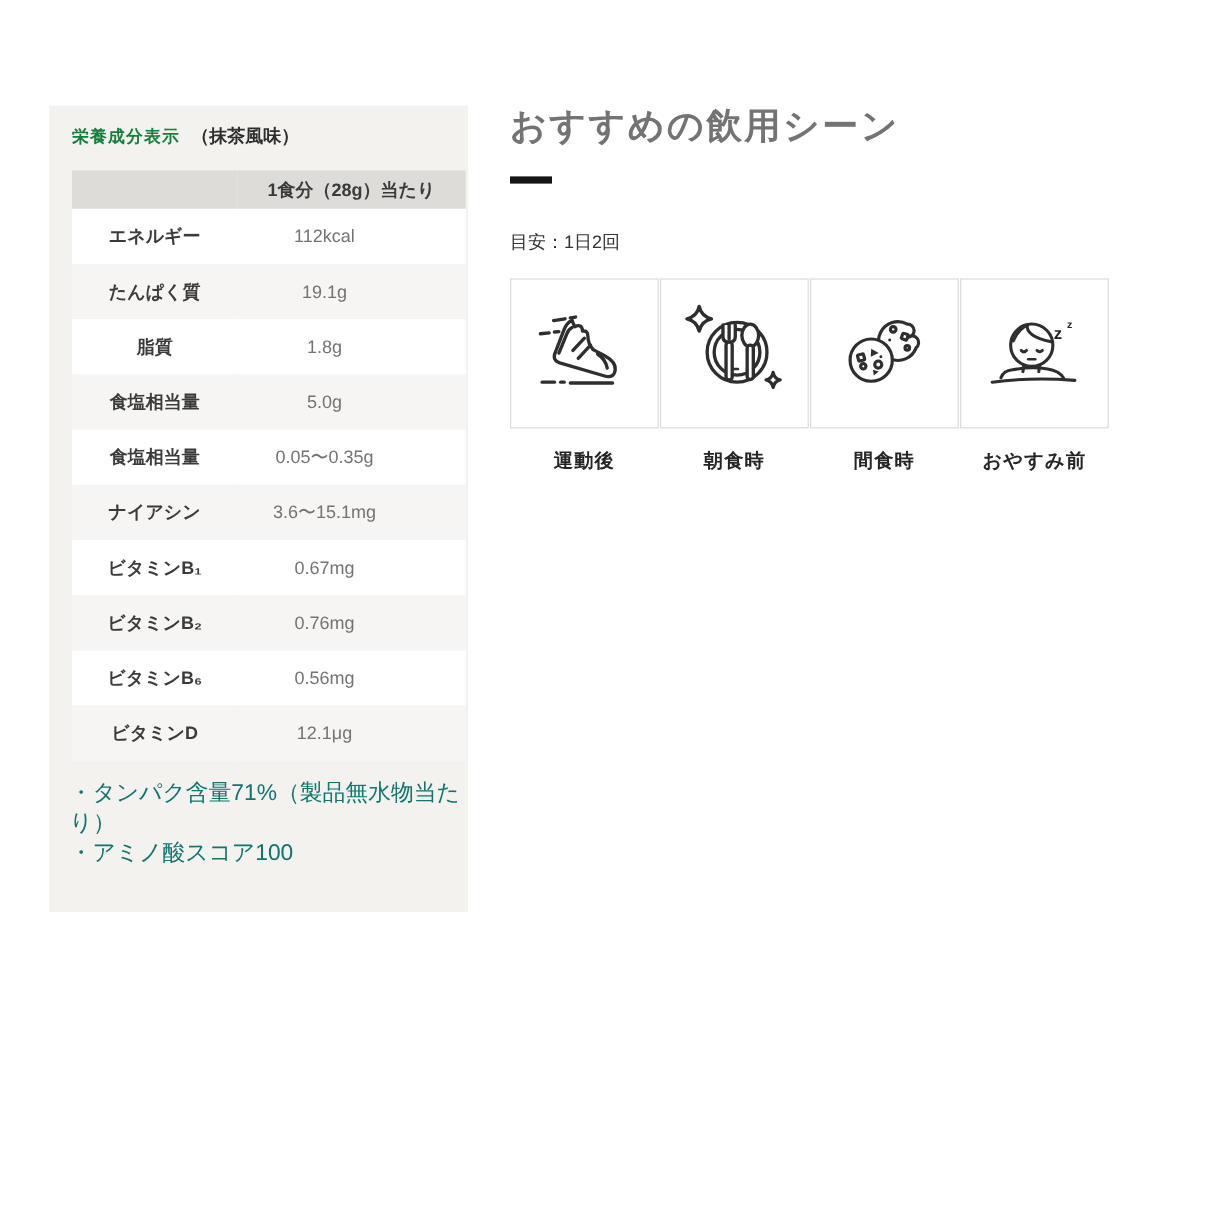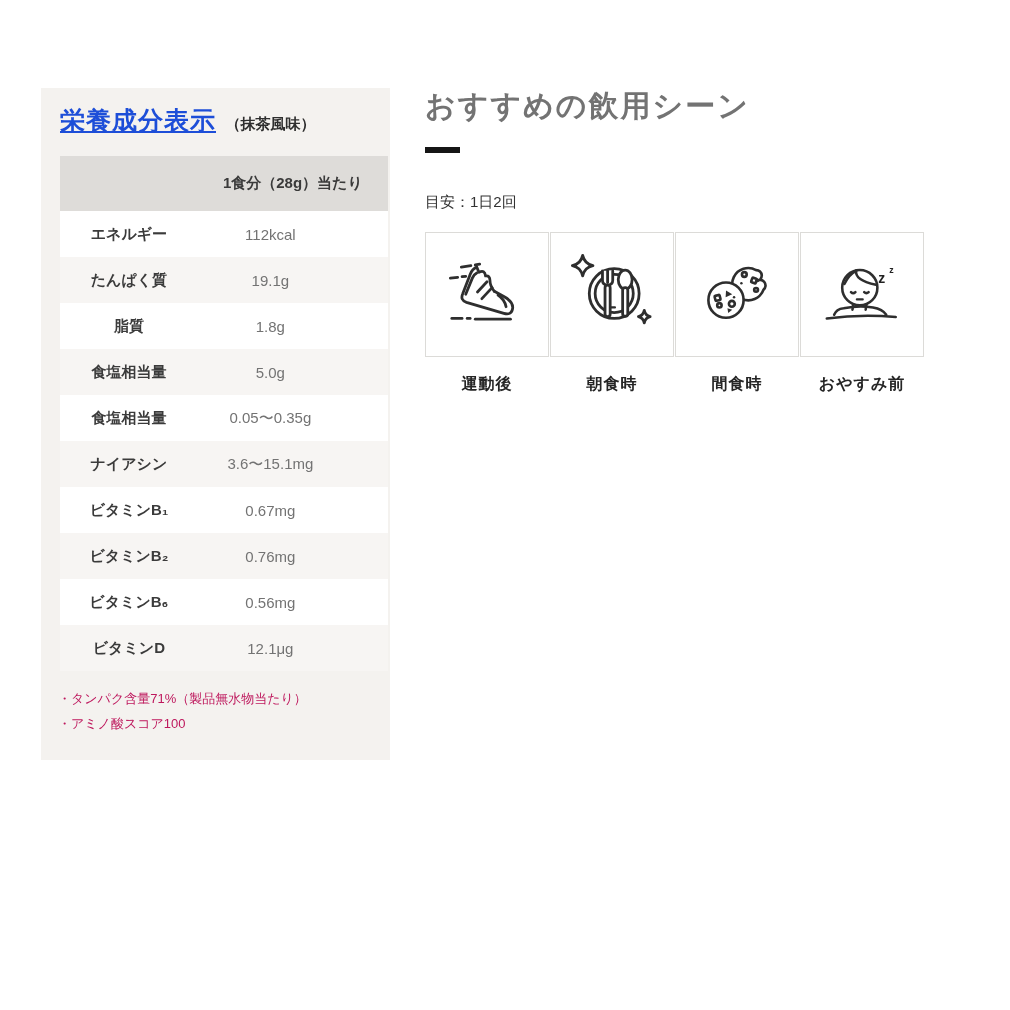--- a/index.html
+++ b/index.html
@@ -4,35 +4,35 @@
 <style>
   * { margin:0; padding:0; box-sizing:border-box; }
   html,body { width:1010px; height:1010px; background:#ffffff; overflow:hidden;
               font-family:"Liberation Sans", sans-serif; }
   .page { position:relative; width:1010px; height:1010px; background:#fff; }
 
   
   .nutrition-panel { position:absolute; left:41px; top:88px; width:349px; height:672px;
                      background:#f4f2ef; }
   .panel-title { padding:16px 0 0 19px; white-space:nowrap; }
-  .panel-title .main { font-size:25px; font-weight:bold; color:#1d4ed8; letter-spacing:1px;text-decoration:underline; }
+  .panel-title .main { font-size:14px; font-weight:bold; color:#15803d; letter-spacing:1px; }
   .panel-title .note { font-size:15px; font-weight:bold; color:#2e2e2e; margin-left:5px; }
 
   table.nutri { border-collapse:collapse; margin:19px 2px 0 19px; width:328px;
                 table-layout:fixed; }
   table.nutri td { font-size:15px; vertical-align:middle; }
-  tr.head-row { height:55px; background:#dedcd9;padding-left:29px; }
+  tr.head-row { height:32px; background:#dedcd9;padding-left:29px; }
   tr.head-row td.hlabel { width:42%; }
   tr.head-row td.hvalue { text-align:center; font-weight:bold; color:#3a3a3a; }
   tbody tr.body-row { height:46px; background:#ffffff; }
   tbody tr.body-row:nth-child(even) { background:#f7f5f3; }
   td.nlabel { width:42%; text-align:center; font-weight:bold; color:#3b3b3b; }
   td.nvalue { text-align:center; padding-right:45px; color:#737373; }
 
-  .footnotes { margin:15px 0 0 17px; font-size:13px; color:#be185d; line-height:25px; }
+  .footnotes { margin:15px 0 0 17px; font-size:19px; color:#0f766e; line-height:25px; }
 
   
   .recommend { position:absolute; left:425px; top:88px; width:520px; }
   .rec-heading { font-size:30px; font-weight:bold; color:#737373; letter-spacing:2px;
                  line-height:36px; }
   .rec-bar { width:35px; height:6px; background:#151515; margin-top:23px; }
   .rec-guide { margin-top:40px; font-size:15px; color:#333333; }
   .scene-row { display:flex; gap:1px; margin-top:20px; }
   .scene { width:124px; }
   .scene-box { width:124px; height:125px; background:#ffffff; border:1px solid #dcdbd8;

